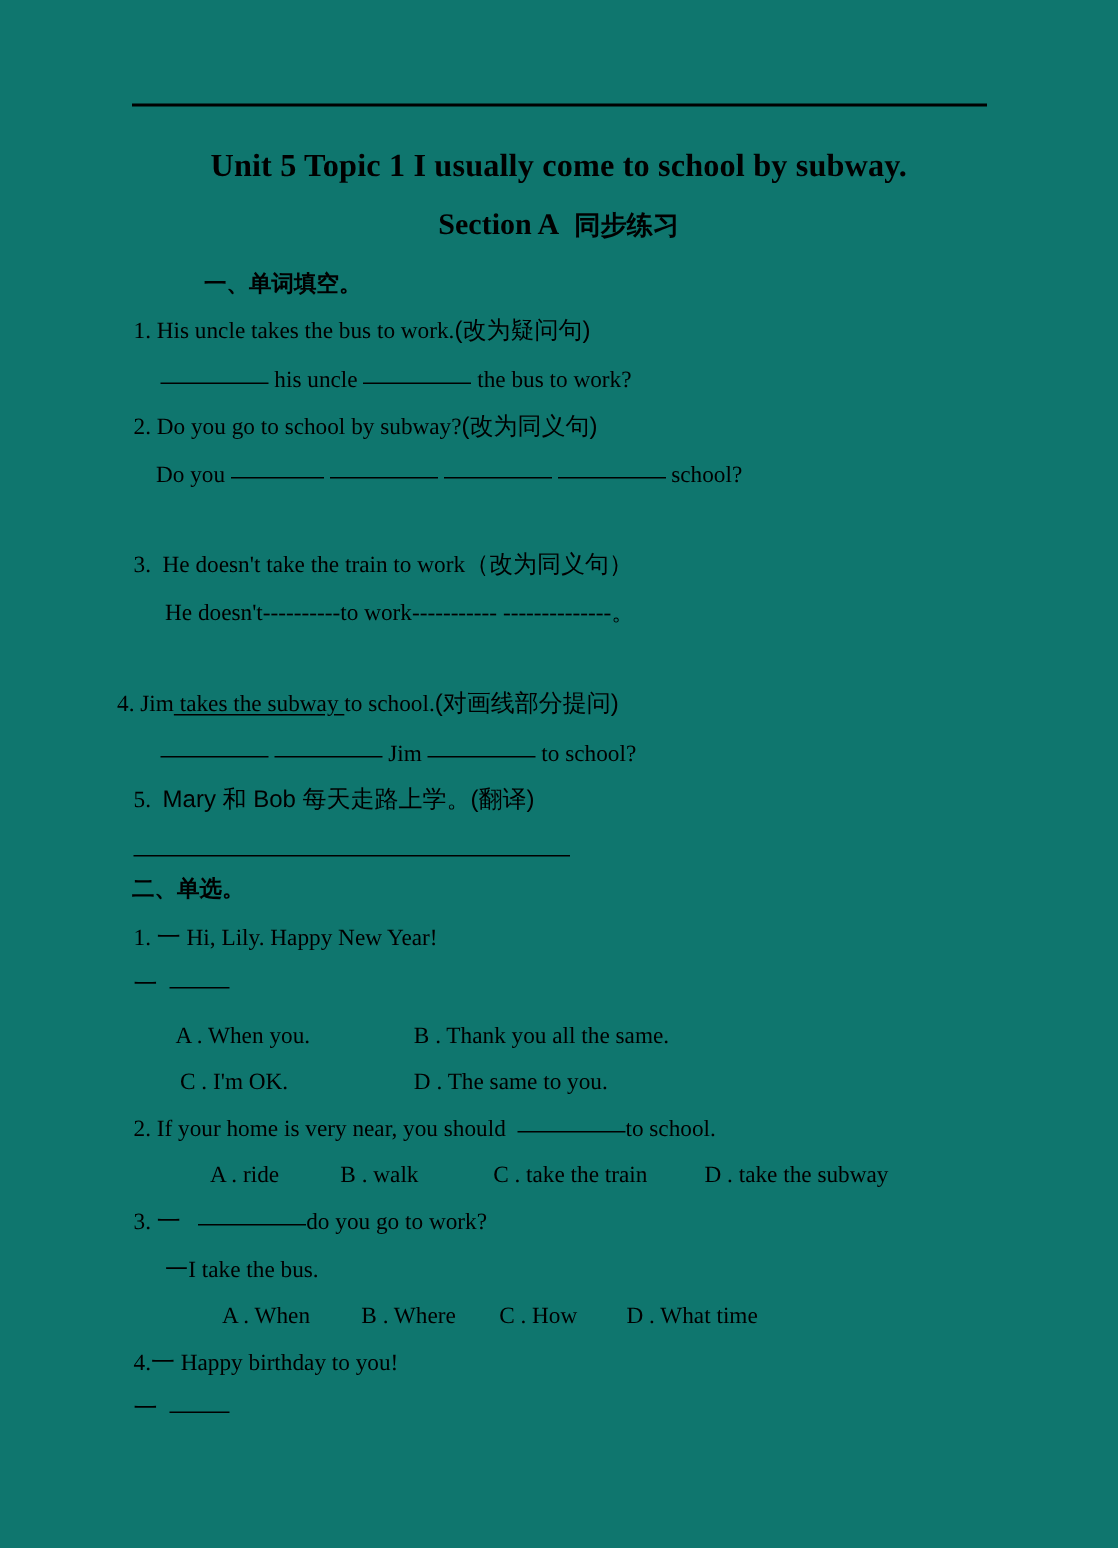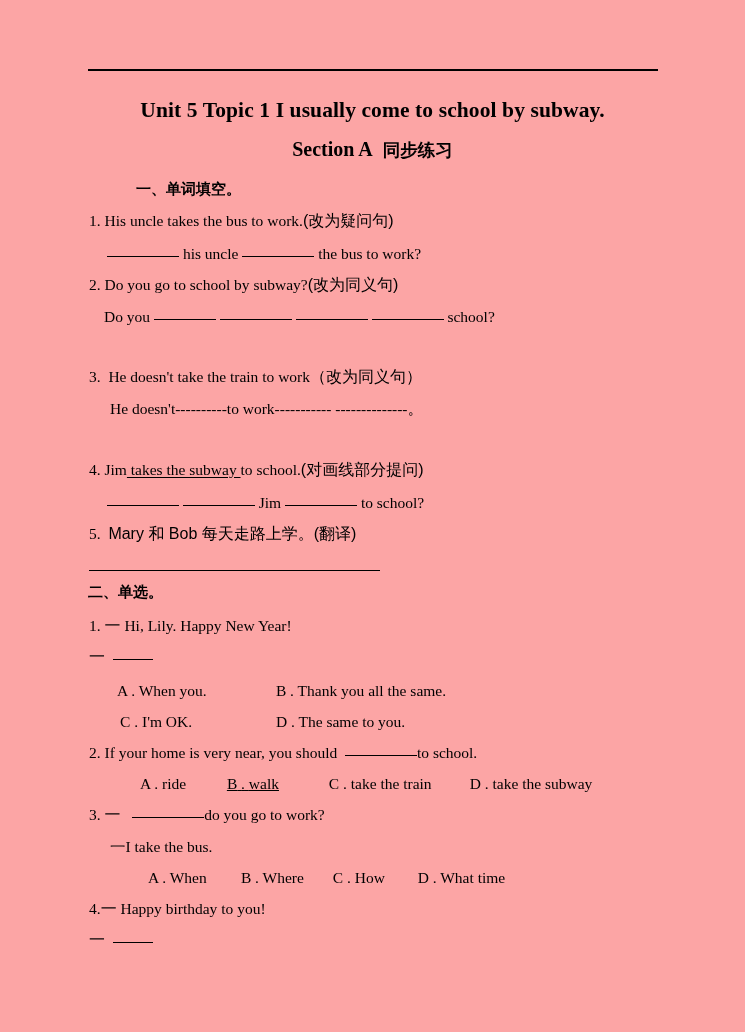--- a/index.html
+++ b/index.html
@@ -11,21 +11,21 @@
     width: 745px;
     height: 1032px;
     font-family: "Liberation Serif", "DejaVu Serif", serif;
     color: #000000;
     overflow: hidden;
   }
   .page {
     position: relative;
     width: 745px;
     height: 1032px;
-    background: #fca5a5;
+    background: #0f766e;
   }
 
   
   .top-rule {
     position: absolute;
     left: 88px;
     top: 69px;
     width: 570px;
     height: 0;
     border-top: 2px solid #000;
@@ -148,21 +148,21 @@
     <span class="blank b-lg"></span>
     <span>school?</span>
   </div>
 
   <div class="line" style="left:89px; top:368px;">
     <span>3.</span>&nbsp;
     <span>He doesn't take the train to work</span><span class="cn">（改为同义句）</span>
   </div>
   <div class="line" style="left:110px; top:400px;">He doesn't----------to work-----------  --------------。</div>
 
-  <div class="line" style="left:89px; top:461px;">
+  <div class="line" style="left:78px; top:461px;">
     <span>4.</span>
     <span>Jim</span><span class="uline"> takes the subway </span><span>to school.</span><span class="cn">(对画线部分提问)</span>
   </div>
   <div class="line" style="left:107px; top:494px;">
     <span class="blank b-lg"></span>
     <span class="blank b-lg"></span>
     <span>Jim</span>
     <span class="blank b-lg"></span>
     <span>to school?</span>
   </div>
@@ -213,21 +213,21 @@
     <span>2.</span>
     <span>If your home is very near, you should</span>
     <span>&nbsp;</span><span class="blank b-lg"></span><span>to school.</span>
   </div>
   <div class="opt-row" style="left:140px; top:775px;">
     <span class="opt" style="width:83px;">
       <span>A</span>
       <span>.</span>
       <span>ride</span>
     </span>
-    <span class="opt" style="width:98px;text-decoration:underline;">
+    <span class="opt" style="width:98px;">
       <span>B</span>
       <span>.</span>
       <span>walk</span>
     </span>
     <span class="opt" style="width:137px;">
       <span>C</span>
       <span>.</span>
       <span>take the train</span>
     </span>
     <span class="opt">

